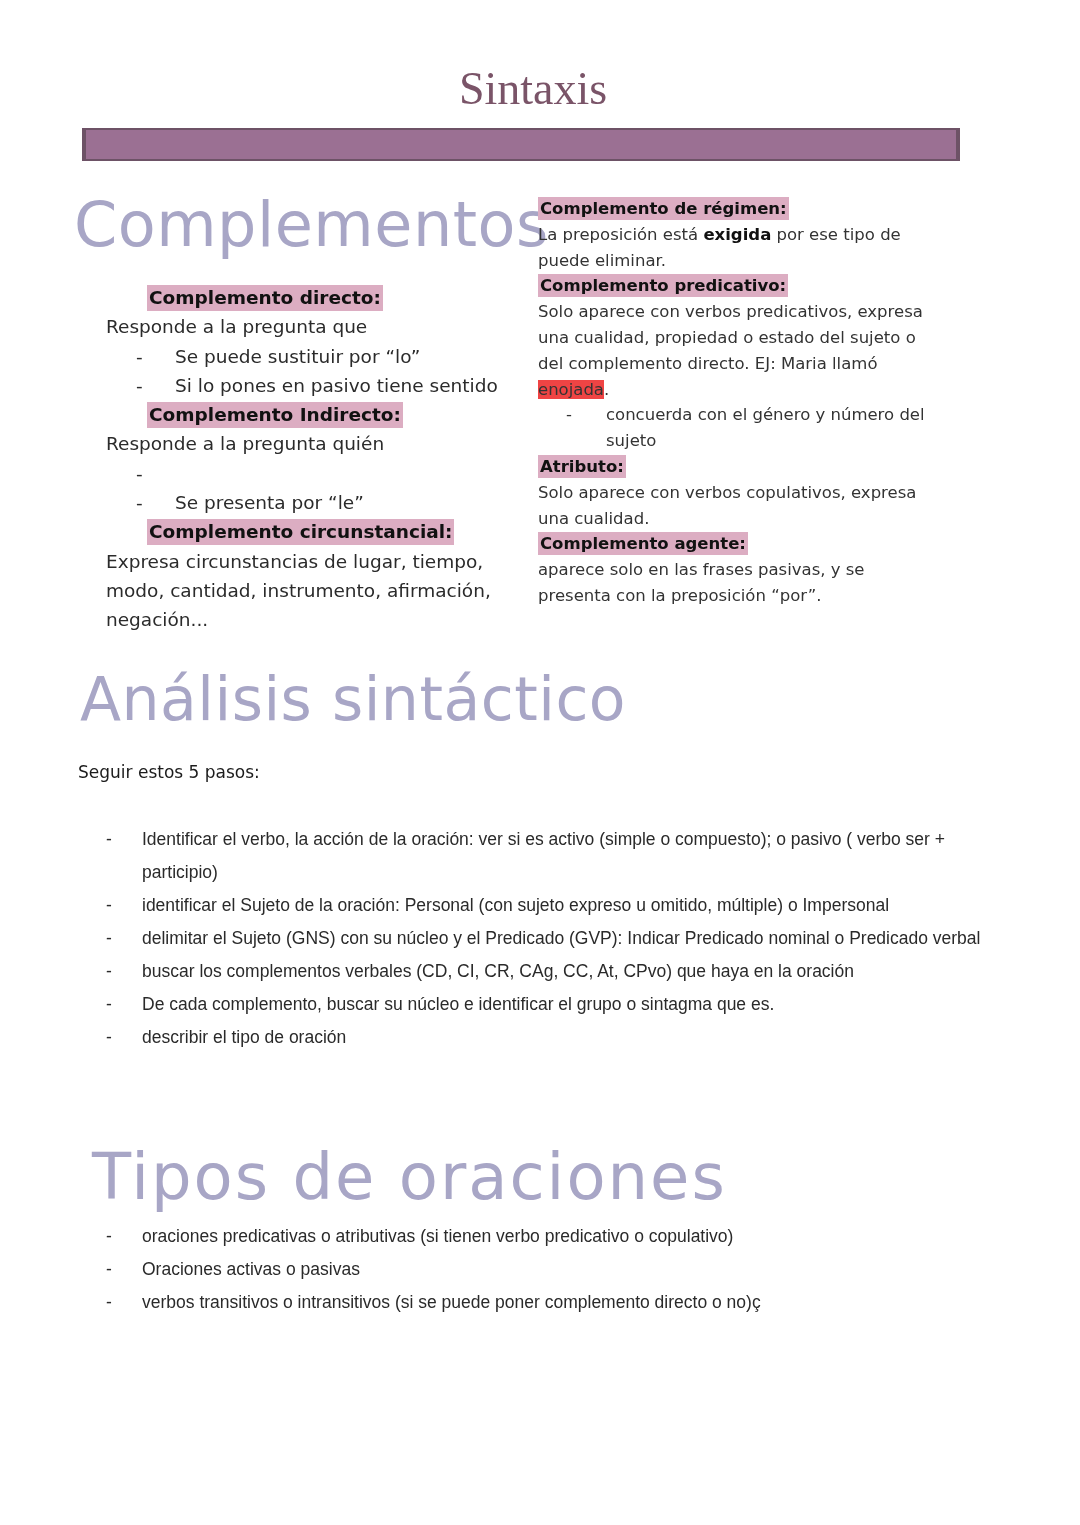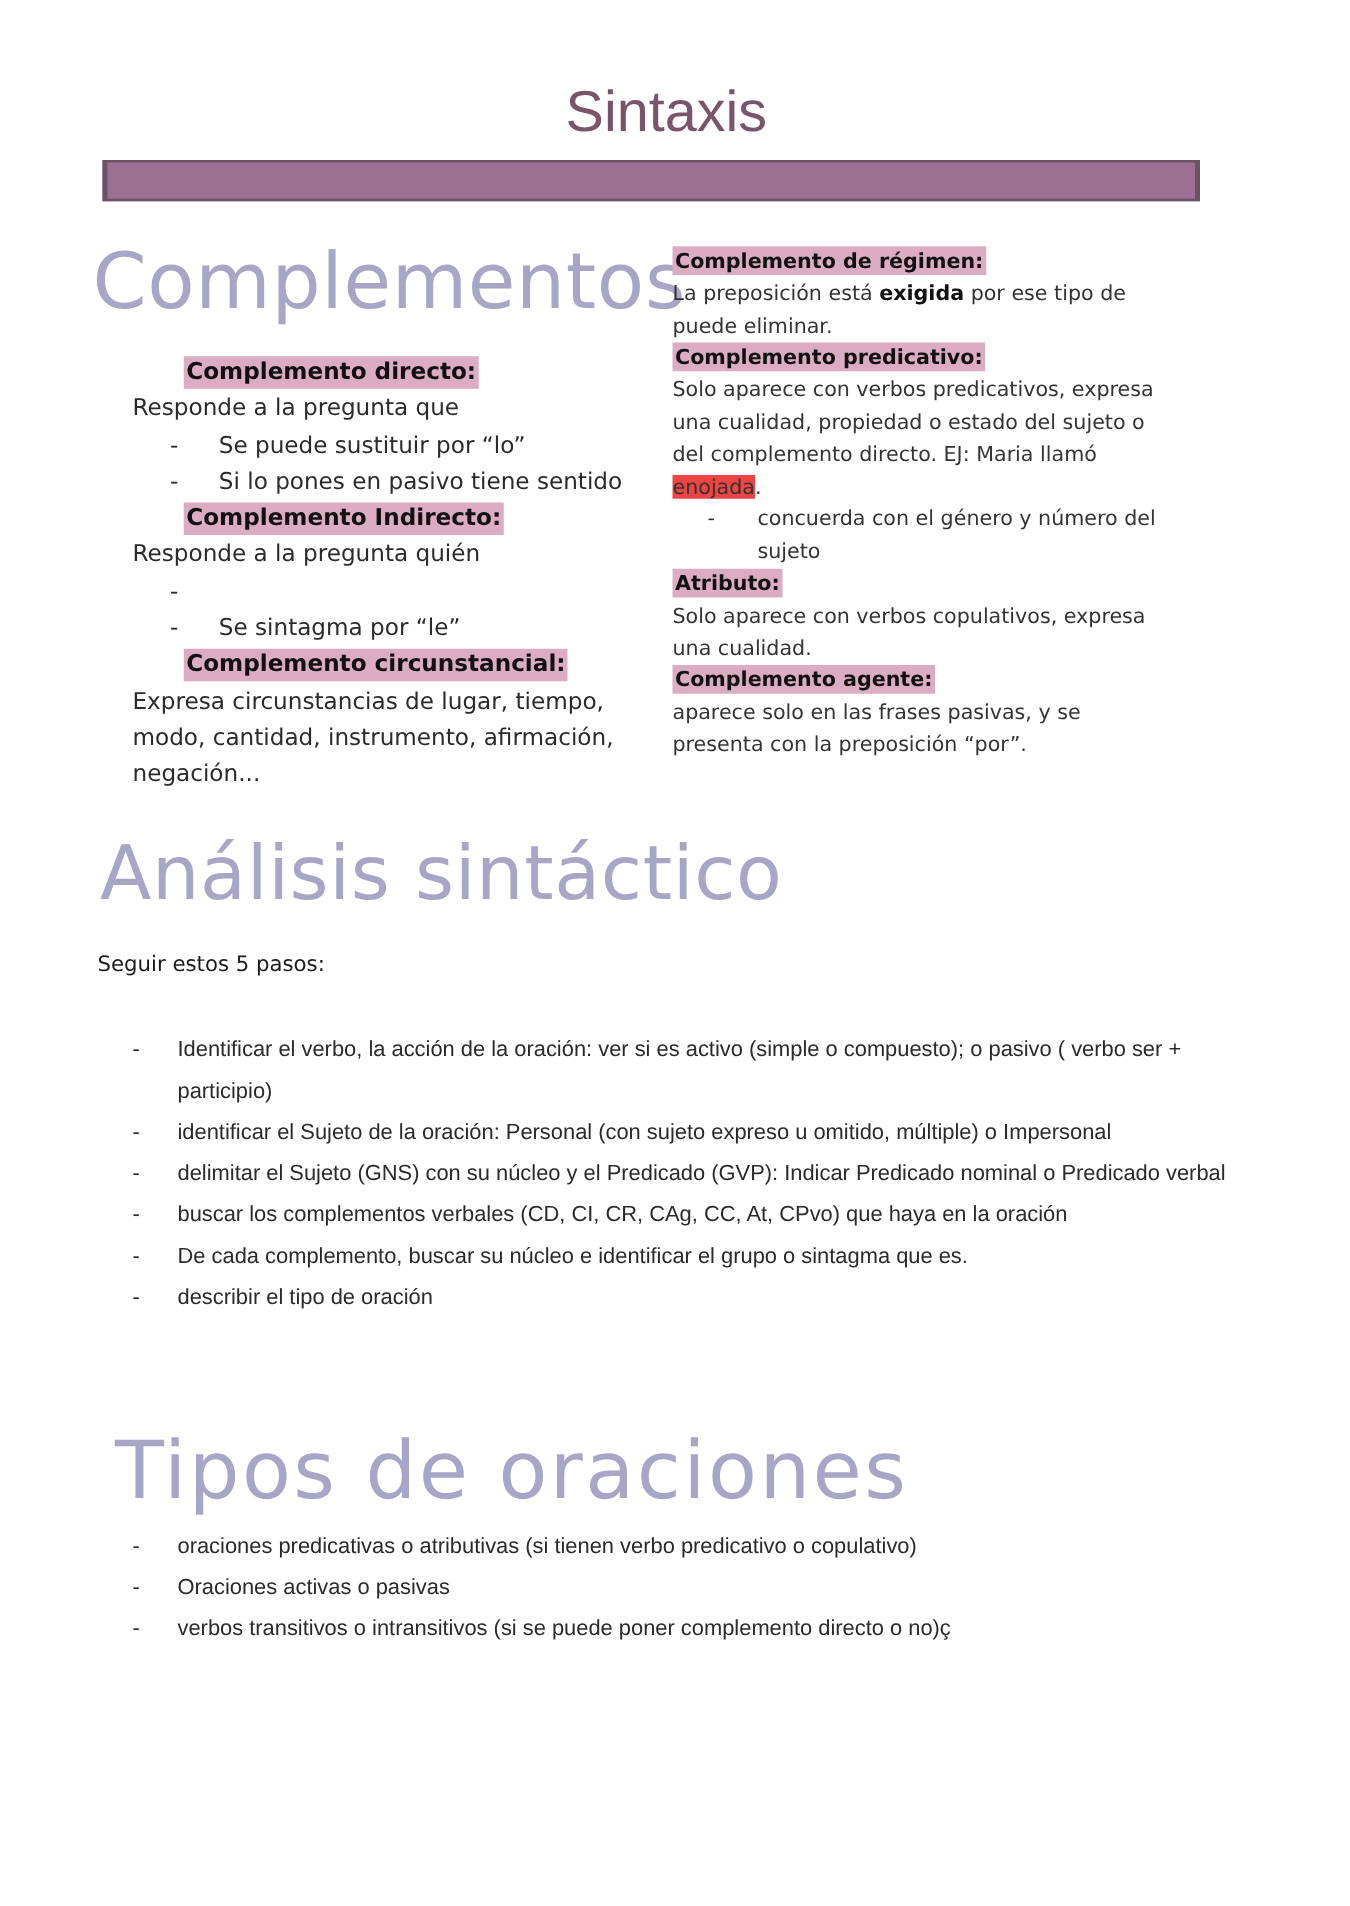--- a/index.html
+++ b/index.html
@@ -2,21 +2,21 @@
 <html><head>
   <meta charset="utf-8">
   <style>
     html, body { margin: 0; padding: 0; background: #ffffff; }
     body {
       width: 1080px; height: 1525px; position: relative; overflow: hidden;
       font-family: "DejaVu Sans", sans-serif; color: #2b2b2b;
     }
     .page-title {
       position: absolute; left: 0; top: 62px; width: 1066px; text-align: center;
-      font-family: Liberation Sans, sans-serif; font-size: 46px; color: #7a5468;
+      font-family: Liberation Serif, serif; font-size: 46px; color: #7a5468;
       letter-spacing: 0px; font-weight: normal;
     }
     .title-bar {
       position: absolute; left: 82px; top: 128px; width: 878px; height: 33px;
       background: #9b7093; border: 2px solid #6d5266; border-left-width: 4px; border-right-width: 4px;
       box-sizing: border-box;
     }
     .section-heading {
       position: absolute; font-family: "DejaVu Sans", sans-serif; font-weight: 200;
       color: #a8a6c6; font-weight: normal; letter-spacing: 0.5px;
@@ -79,21 +79,21 @@
       <span>Si lo pones en pasivo tiene sentido</span>
     </div>
 
   <div class="line"><span class="term">Complemento Indirecto:</span></div>
   <div class="line">Responde a la pregunta quién</div>
   <div class="sub">
       <span class="dash">-</span>
     </div>
   <div class="sub">
       <span class="dash">-</span>
-      <span>Se sintagma por “le”</span>
+      <span>Se presenta por “le”</span>
     </div>
 
   <div class="line"><span class="term">Complemento circunstancial:</span></div>
   <div class="line">Expresa circunstancias de lugar, tiempo,</div>
   <div class="line">modo, cantidad, instrumento, afirmación,</div>
   <div class="line">negación...</div>
 </div>
 
 <div class="col" id="col-right">
   <div><span class="term">Complemento de régimen:</span></div>

